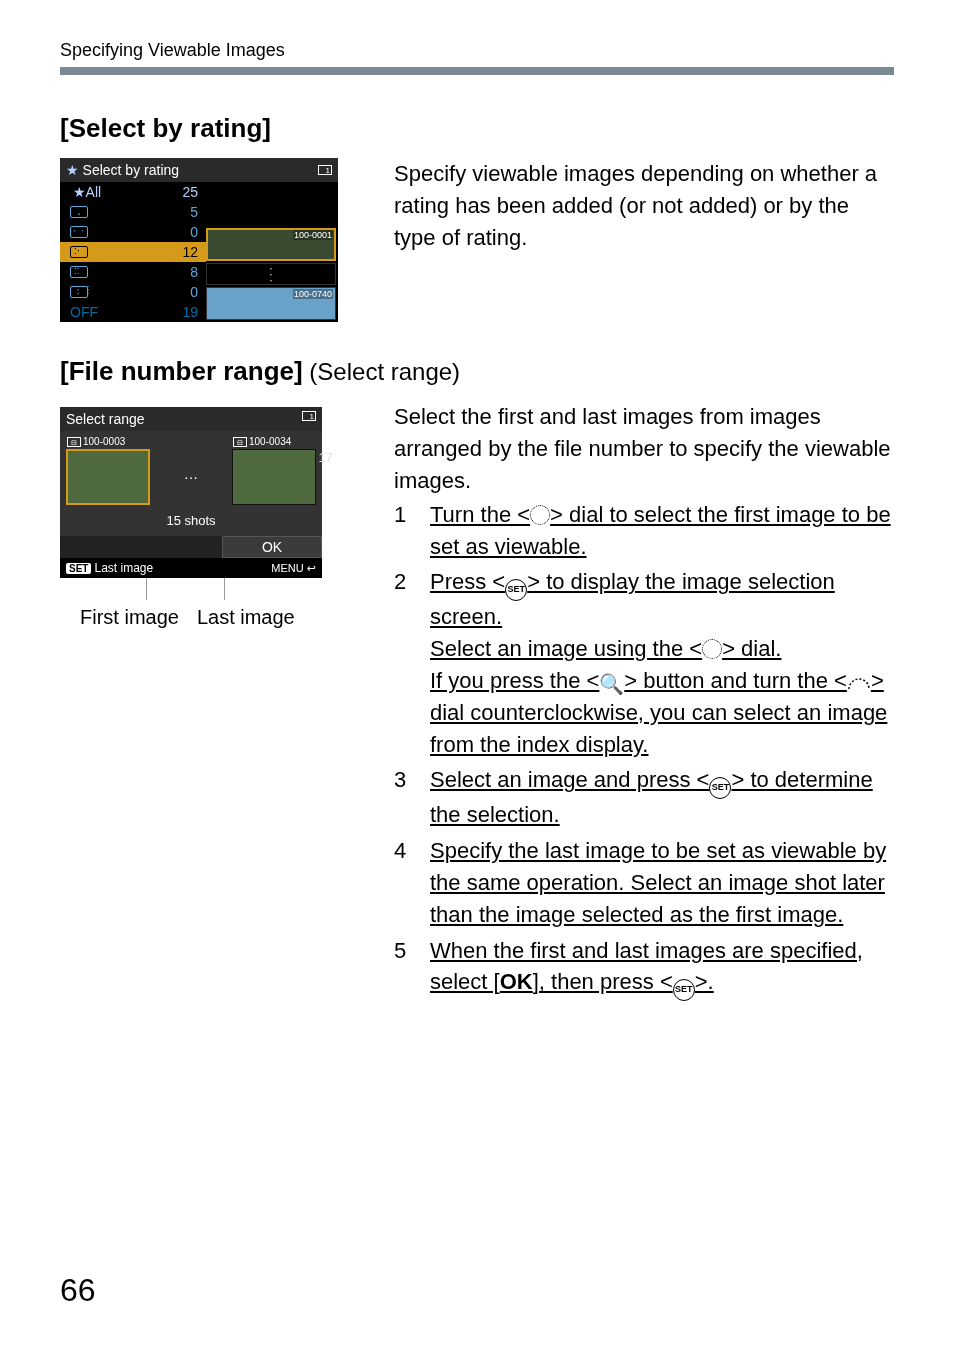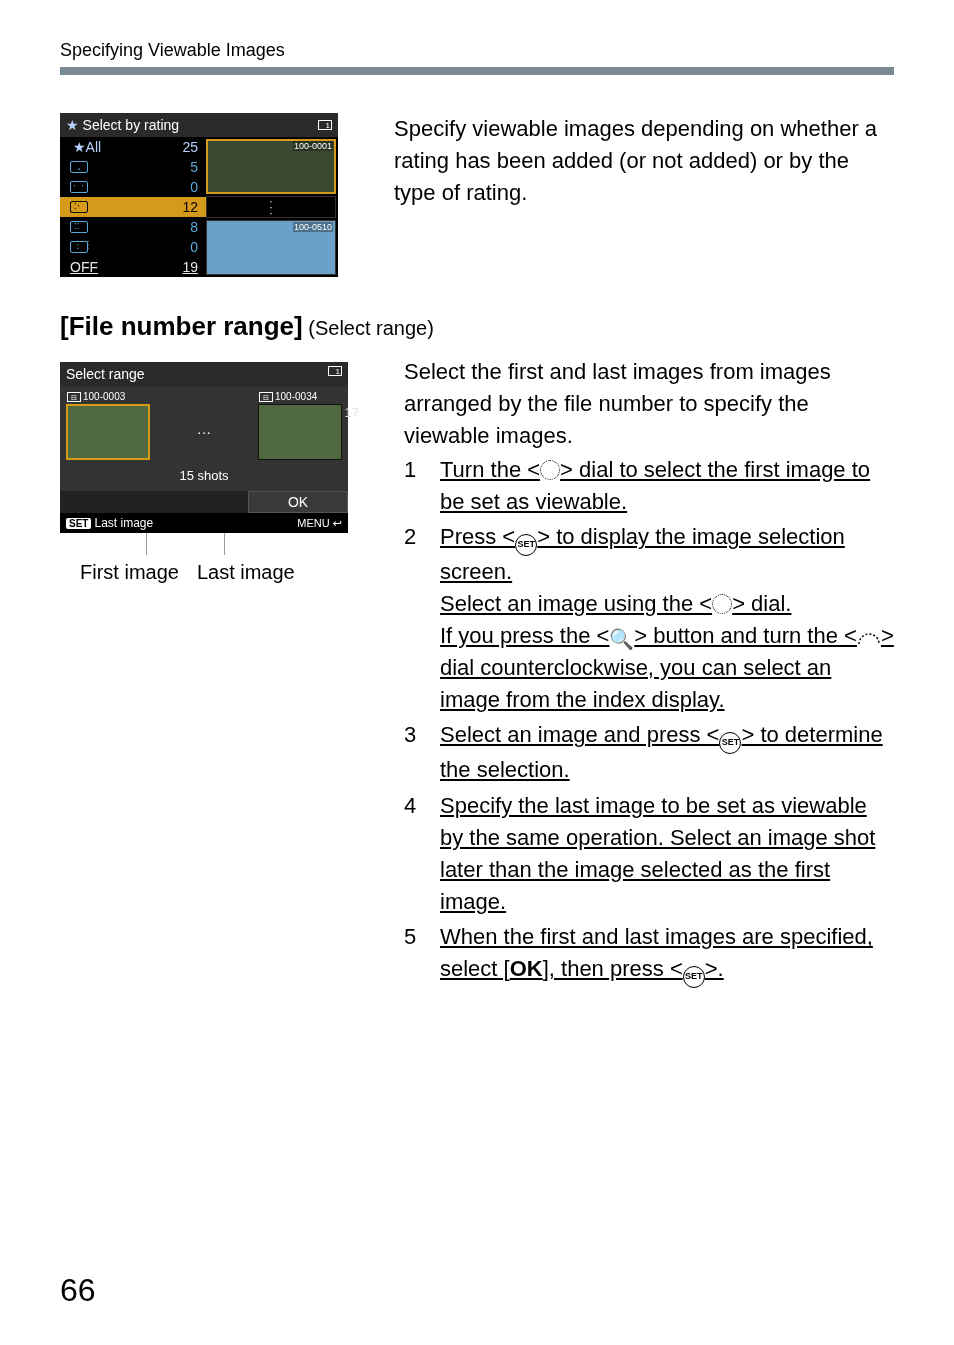--- a/index.html
+++ b/index.html
@@ -1,52 +1,52 @@
 <!DOCTYPE html>
 <html><head>
   <meta charset="utf-8">
   <style>
     * { margin: 0; padding: 0; box-sizing: border-box; }
     body { width: 954px; height: 1345px; background: #fff; font-family: Arial, Helvetica, sans-serif; color: #000; position: relative; }
     .page { padding: 40px 60px 0 60px; }
     .running-head { font-size: 18px; margin-bottom: 6px; }
     .head-rule { height: 8px; background: #7a8a92; margin-bottom: 38px; }
     .section-title { font-size: 26px; font-weight: bold; margin-bottom: 14px; }
-    .section-title .sub { font-weight: normal; font-size: 20px; }
+    .section-title .sub { font-weight: normal; font-size: 24px; }
     .row { display: flex; gap: 56px; margin-bottom: 34px; }
     .leftcol { flex: 0 0 278px; }
     .rightcol { flex: 1; font-size: 22px; line-height: 1.45; }
     
     .scr { background: #000; color: #fff; font-size: 14px; }
     .scr1 { width: 278px; }
     .scr1-head { display: flex; align-items: center; justify-content: space-between; padding: 4px 6px; background: #2a2a2a; }
     .scr1-head .title { display: flex; align-items: center; gap: 4px; }
     .star { color: #b8d0ff; }
     .card-icon { display:inline-block; width:14px; height:10px; border:1px solid #fff; position:relative; font-size:8px; line-height:10px; text-align:right; padding-right:1px; }
     .scr1-body { display: flex; }
     .scr1-list { flex: 0 0 146px; }
     .scr1-row { display:flex; justify-content:space-between; align-items:center; padding:2px 8px 2px 10px; color:#5aa8da; }
     .scr1-row.sel { background:#d69a1a; color:#000; }
     .scr1-row.all { color:#b8d0ff;padding-left:13px; }
     .scr1-row .cnt { text-align:right; width:34px; }
-    .scr1-row .off { color:#e5e5e5;text-decoration:underline; }
+    .scr1-row .off { color:#0369a1; }
     .face { display:inline-block; width:18px; height:12px; border:1.5px solid currentColor; border-radius:2px; position:relative; }
     .f1::after{content:"·";position:absolute;left:50%;top:-2px;transform:translateX(-50%);}
     .f2::after{content:"· ·";position:absolute;left:2px;top:-2px;letter-spacing:1px;font-size:10px;}
     .f3::after{content:":·";position:absolute;left:3px;top:-2px;font-size:10px;}
     .f4::after{content:"::";position:absolute;left:3px;top:-2px;font-size:10px;}
     .f5::after{content:"⋮⋮";position:absolute;left:2px;top:-3px;font-size:10px;}
     .scr1-thumbs { flex:1; display:flex; flex-direction:column; gap:2px; padding:2px 2px 2px 0; }
     .thumb { flex:1; background:#3a4a30; position:relative; border:1px solid #333; }
-    .thumb.sel { outline:2px solid #d69a1a; outline-offset:-2px; }
+    .thumb.sel { outline:2px solid #d69a1a; outline-offset:-2px;margin-top:44px; }
     .thumb .fno { position:absolute; top:1px; right:2px; font-size:9px; color:#fff; background:rgba(0,0,0,.3); padding:0 1px;}
     .thumb.sep { flex:0 0 16px; background:#000; text-align:center; color:#fff; font-size:10px; line-height:6px; padding-top:2px;}
     .thumb2 { background:#6aa1c8; }
     
-    .scr2 { width: 288px; margin-top:6px;}
+    .scr2 { width: 262px; margin-top:6px;}
     .scr2-head { display:flex; justify-content:space-between; padding:4px 6px; background:#2a2a2a; color:#fff;}
     .scr2-main { background:#333; padding:4px 6px 2px 6px; }
     .scr2-thumbs { display:flex; justify-content:space-between; align-items:flex-start; }
     .scr2-thumbs .th { width:84px; height:56px; background:#4e6a3e; border:1px solid #111; position:relative; }
     .scr2-thumbs .th.first { outline:2px solid #d69a1a; outline-offset:-2px;}
     .scr2-thumbs .dots { color:#fff; font-size:14px; align-self:center; }
     .scr2-thumbs .th .tag { position:absolute; top:-14px; left:0; font-size:10px; color:#fff; display:flex; align-items:center; gap:2px;}
     .scr2-thumbs .th .tag .key{display:inline-block;width:14px;height:10px;border:1px solid #fff;font-size:7px;line-height:9px;text-align:center;}
     .idxL{position:absolute;left:-14px;top:0;color:#fff;font-size:13px;}
     .idxR{position:absolute;right:-18px;top:0;color:#e5e5e5;font-size:13px;}
@@ -74,20 +74,21 @@
     ol.steps>li .body{flex:1;text-decoration:underline;}
     .pagenum{position:absolute; bottom:36px; left:60px; font-size:32px;}
   </style>
 </head>
 <body>
 
 <div class="page">
   <div class="running-head">Specifying Viewable Images</div>
   <div class="head-rule"></div>
 
+  <div class="section-title">[Select by rating]</div>
   <div class="row">
     <div class="leftcol">
       <div class="scr scr1">
         <div class="scr1-head">
           <span class="title">
               <span class="star">★</span>
               <span>Select by rating</span>
             </span>
           <span class="card-icon">1</span>
         </div>
@@ -121,21 +122,21 @@
                 <span class="off">OFF</span>
                 <span class="cnt off">19</span>
               </div>
           </div>
           <div class="scr1-thumbs">
             <div class="thumb sel">
                 <span class="fno">100-0001</span>
               </div>
             <div class="thumb sep">·<br>·<br>·</div>
             <div class="thumb thumb2">
-                <span class="fno">100-0510</span>
+                <span class="fno">100-0740</span>
               </div>
           </div>
         </div>
       </div>
     </div>
     <div class="rightcol">
       <div>Specify viewable images depending on whether a rating has been added (or not added) or by the type of rating.</div>
     </div>
   </div>
 

